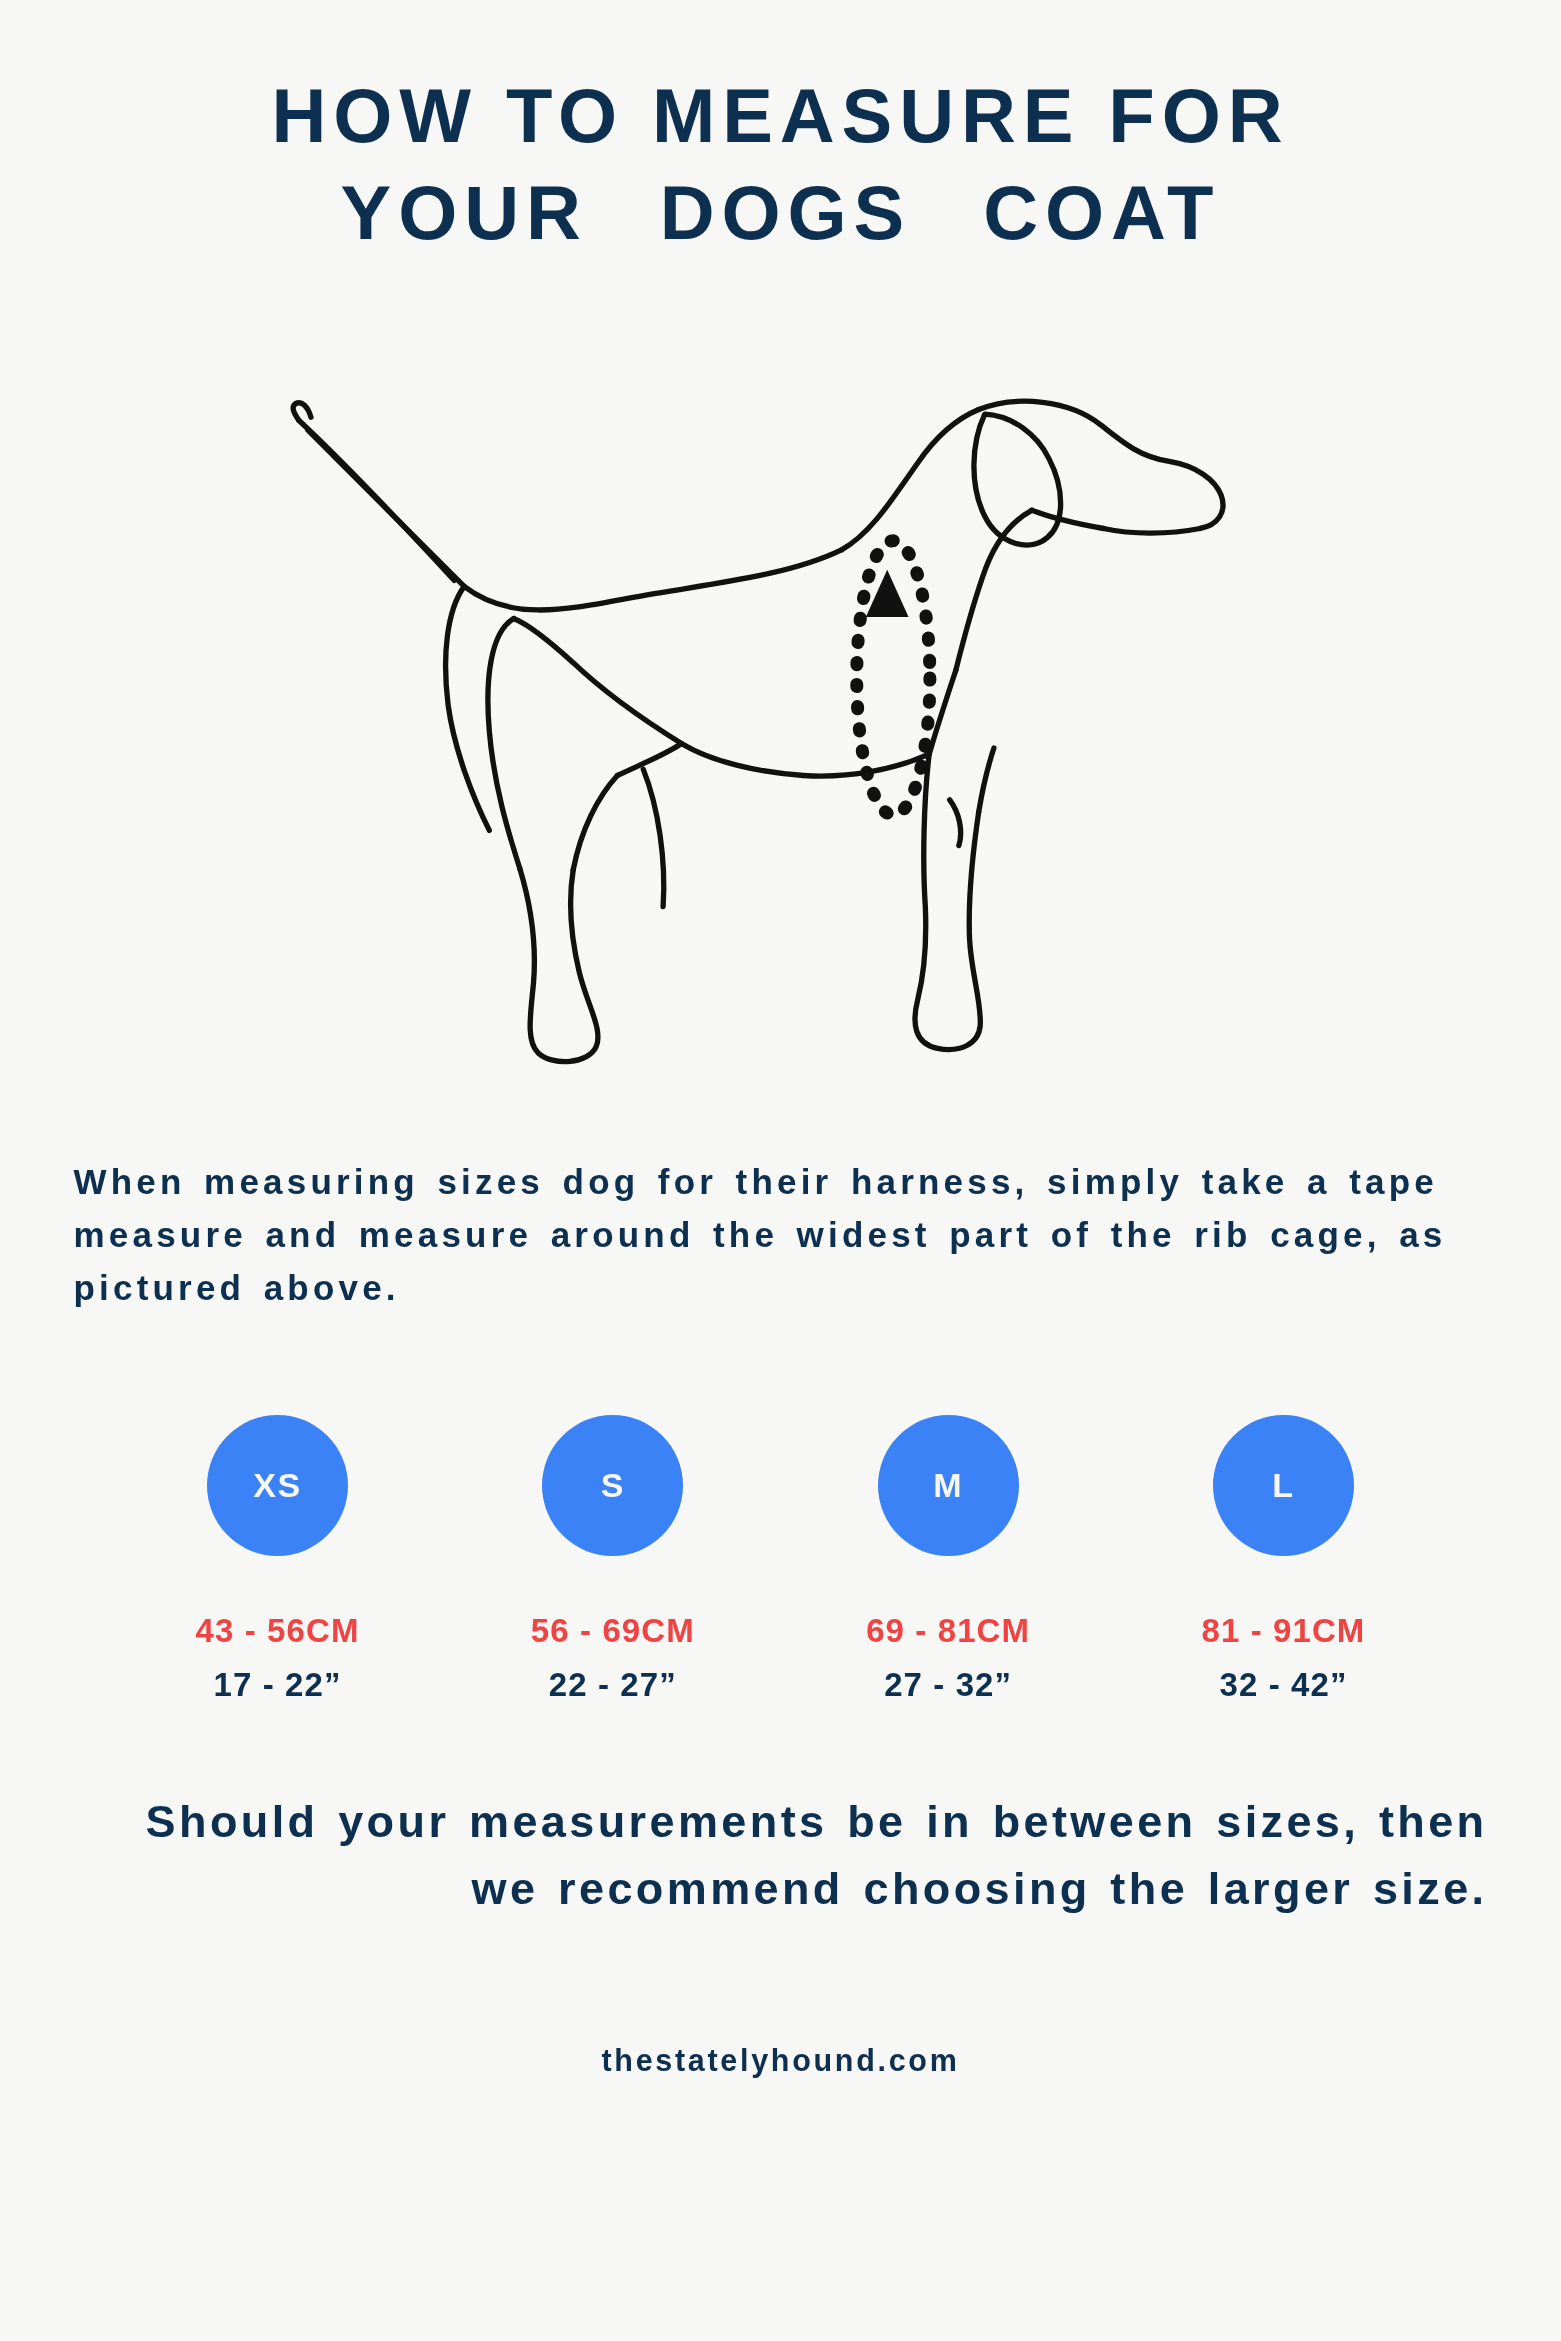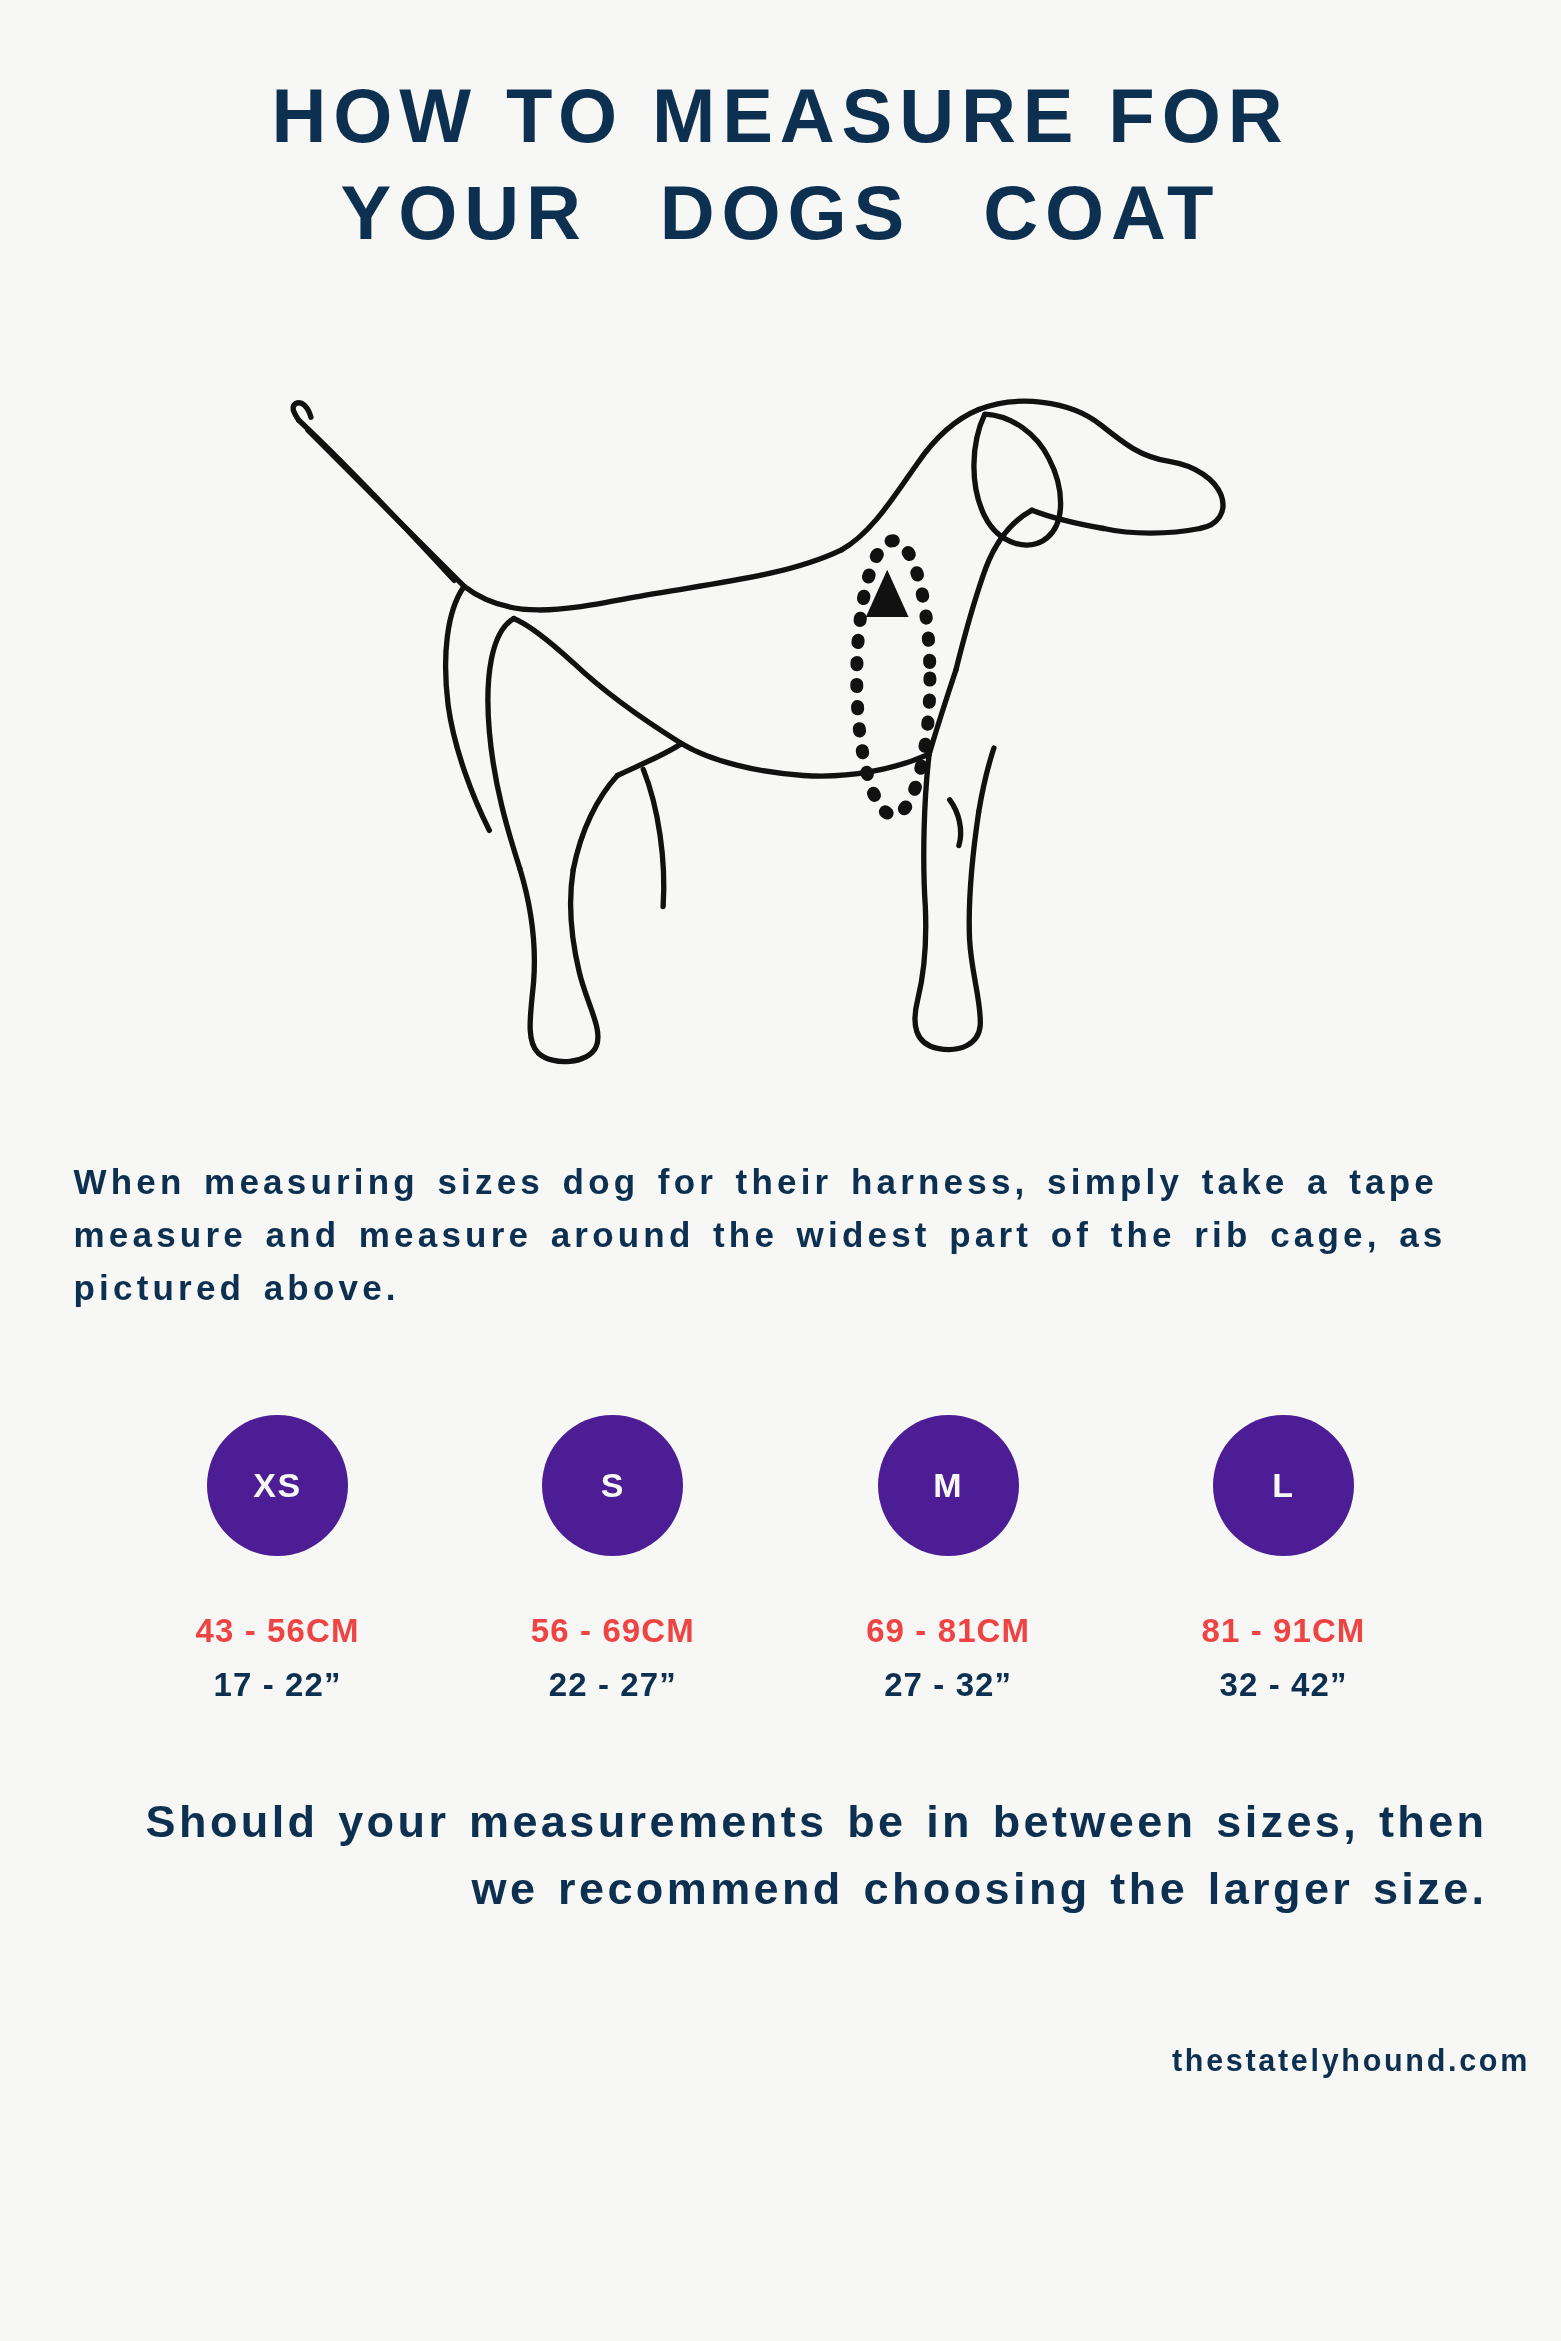--- a/index.html
+++ b/index.html
@@ -82,21 +82,21 @@
   .size-col {
     width: 305px;
     display: flex;
     flex-direction: column;
     align-items: center;
   }
   .size-badge {
     width: 141px;
     height: 141px;
     border-radius: 50%;
-    background: #4c1d95;
+    background: #3b82f6;
     color: #f7f7f5;
     display: flex;
     align-items: center;
     justify-content: center;
     font-size: 34px;
     font-weight: bold;
     letter-spacing: 1.5px;
   }
   .size-cm {
     margin-top: 56px;
@@ -122,21 +122,21 @@
     line-height: 1.5;
     letter-spacing: 3.4px;
     word-spacing: 3.8px;
     color: #0e3050;
     text-align: right;
   }
 
   .website {
     margin-top: 75px;
     width: 100%;
-    text-align: right;
+    text-align: center;
     font-size: 30.5px;
     font-weight: bold;
     letter-spacing: 2.7px;
     color: #0e3050;
   }
 </style>
 </head>
 <body>
 
 <div class="page">

